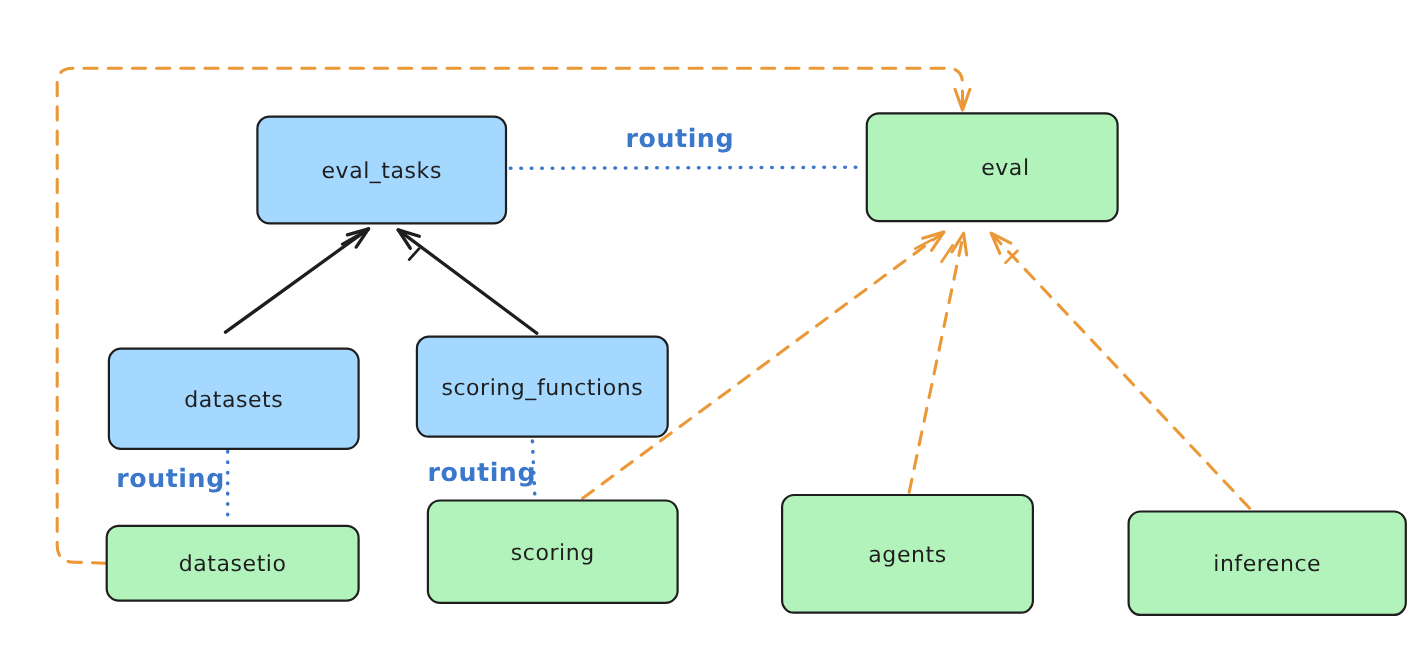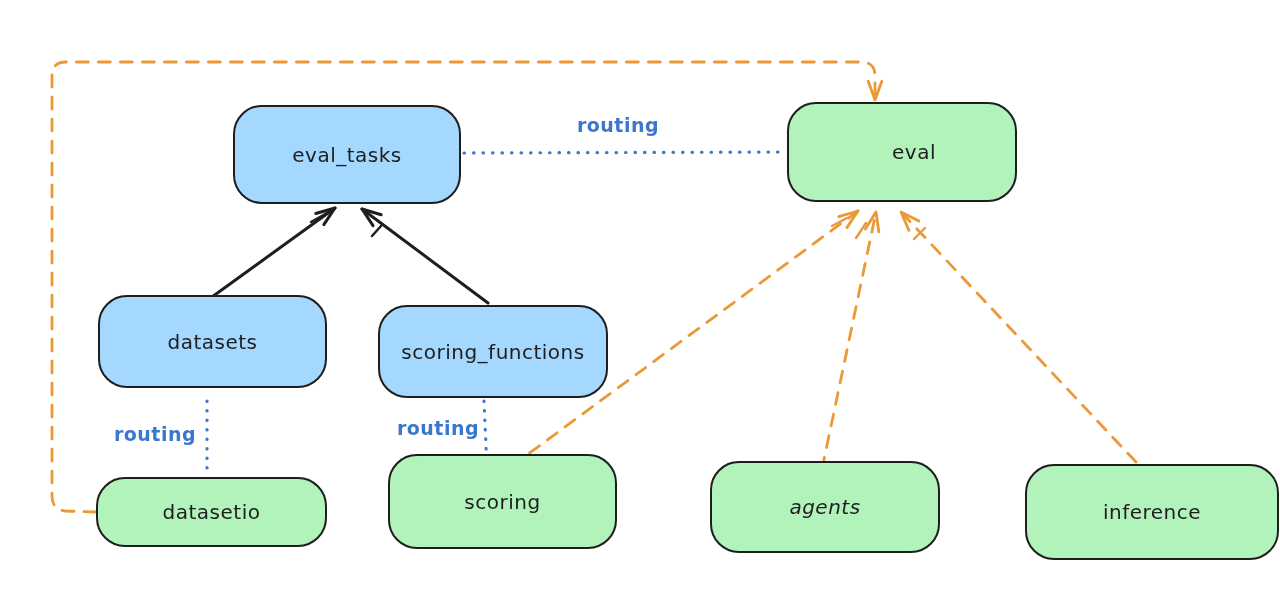--- a/index.html
+++ b/index.html
@@ -23,33 +23,33 @@
     background:var(--background);
     overflow:hidden;
   }
   .edges{
     position:absolute;left:0;top:0;width:1280px;height:596px;
   }
   .node{
     position:absolute;
     display:flex;align-items:center;justify-content:center;
     border:2.5px solid var(--node-stroke);
-    border-radius:29px;
+    border-radius:12px;
     box-sizing:border-box;
     font-size:20px;
     color:var(--node-stroke);
     letter-spacing:0.5px;
   }
   .node.blue{background:var(--node-blue-fill);}
   .node.green{background:var(--node-green-fill);}
   .edge-label{
     position:absolute;
     width:110px;
     text-align:center;
-    font-size:19px;
+    font-size:23px;
     font-weight:600;
     color:var(--routing-label-blue);
     letter-spacing:0.5px;
   }
   .stroke-black{stroke:var(--arrow-black);}
   .stroke-blue{stroke:var(--routing-line-blue);}
   .stroke-orange{stroke:var(--dependency-orange);}
 </style>
 </head>
 <body>
@@ -101,37 +101,37 @@
   </svg>
 
   <div class="node blue" style="left:233px;top:105px;width:228px;height:99px;">
     <span>eval_tasks</span>
   </div>
 
   <div class="node green" style="left:787px;top:102px;width:230px;height:100px;padding-left:24px;">
     <span>eval</span>
   </div>
 
-  <div class="node blue" style="left:98px;top:295px;width:229px;height:93px;">
+  <div class="node blue" style="left:98px;top:316px;width:229px;height:93px;">
     <span>datasets</span>
   </div>
 
   <div class="node blue" style="left:378px;top:305px;width:230px;height:93px;text-align:center;">
     <span>scoring_functions</span>
   </div>
 
   <div class="node green" style="left:96px;top:477px;width:231px;height:70px;">
     <span>datasetio</span>
   </div>
 
   <div class="node green" style="left:388px;top:454px;width:229px;height:95px;">
     <span>scoring</span>
   </div>
 
-  <div class="node green" style="left:710px;top:461px;width:230px;height:92px;font-style:italic;">
+  <div class="node green" style="left:710px;top:449px;width:230px;height:109px;">
     <span>agents</span>
   </div>
 
   <div class="node green" style="left:1025px;top:464px;width:254px;height:96px;">
     <span>inference</span>
   </div>
 
   <div class="edge-label" style="left:563px;top:114px;">routing</div>
 
   <div class="edge-label" style="left:100px;top:423px;">routing</div>

